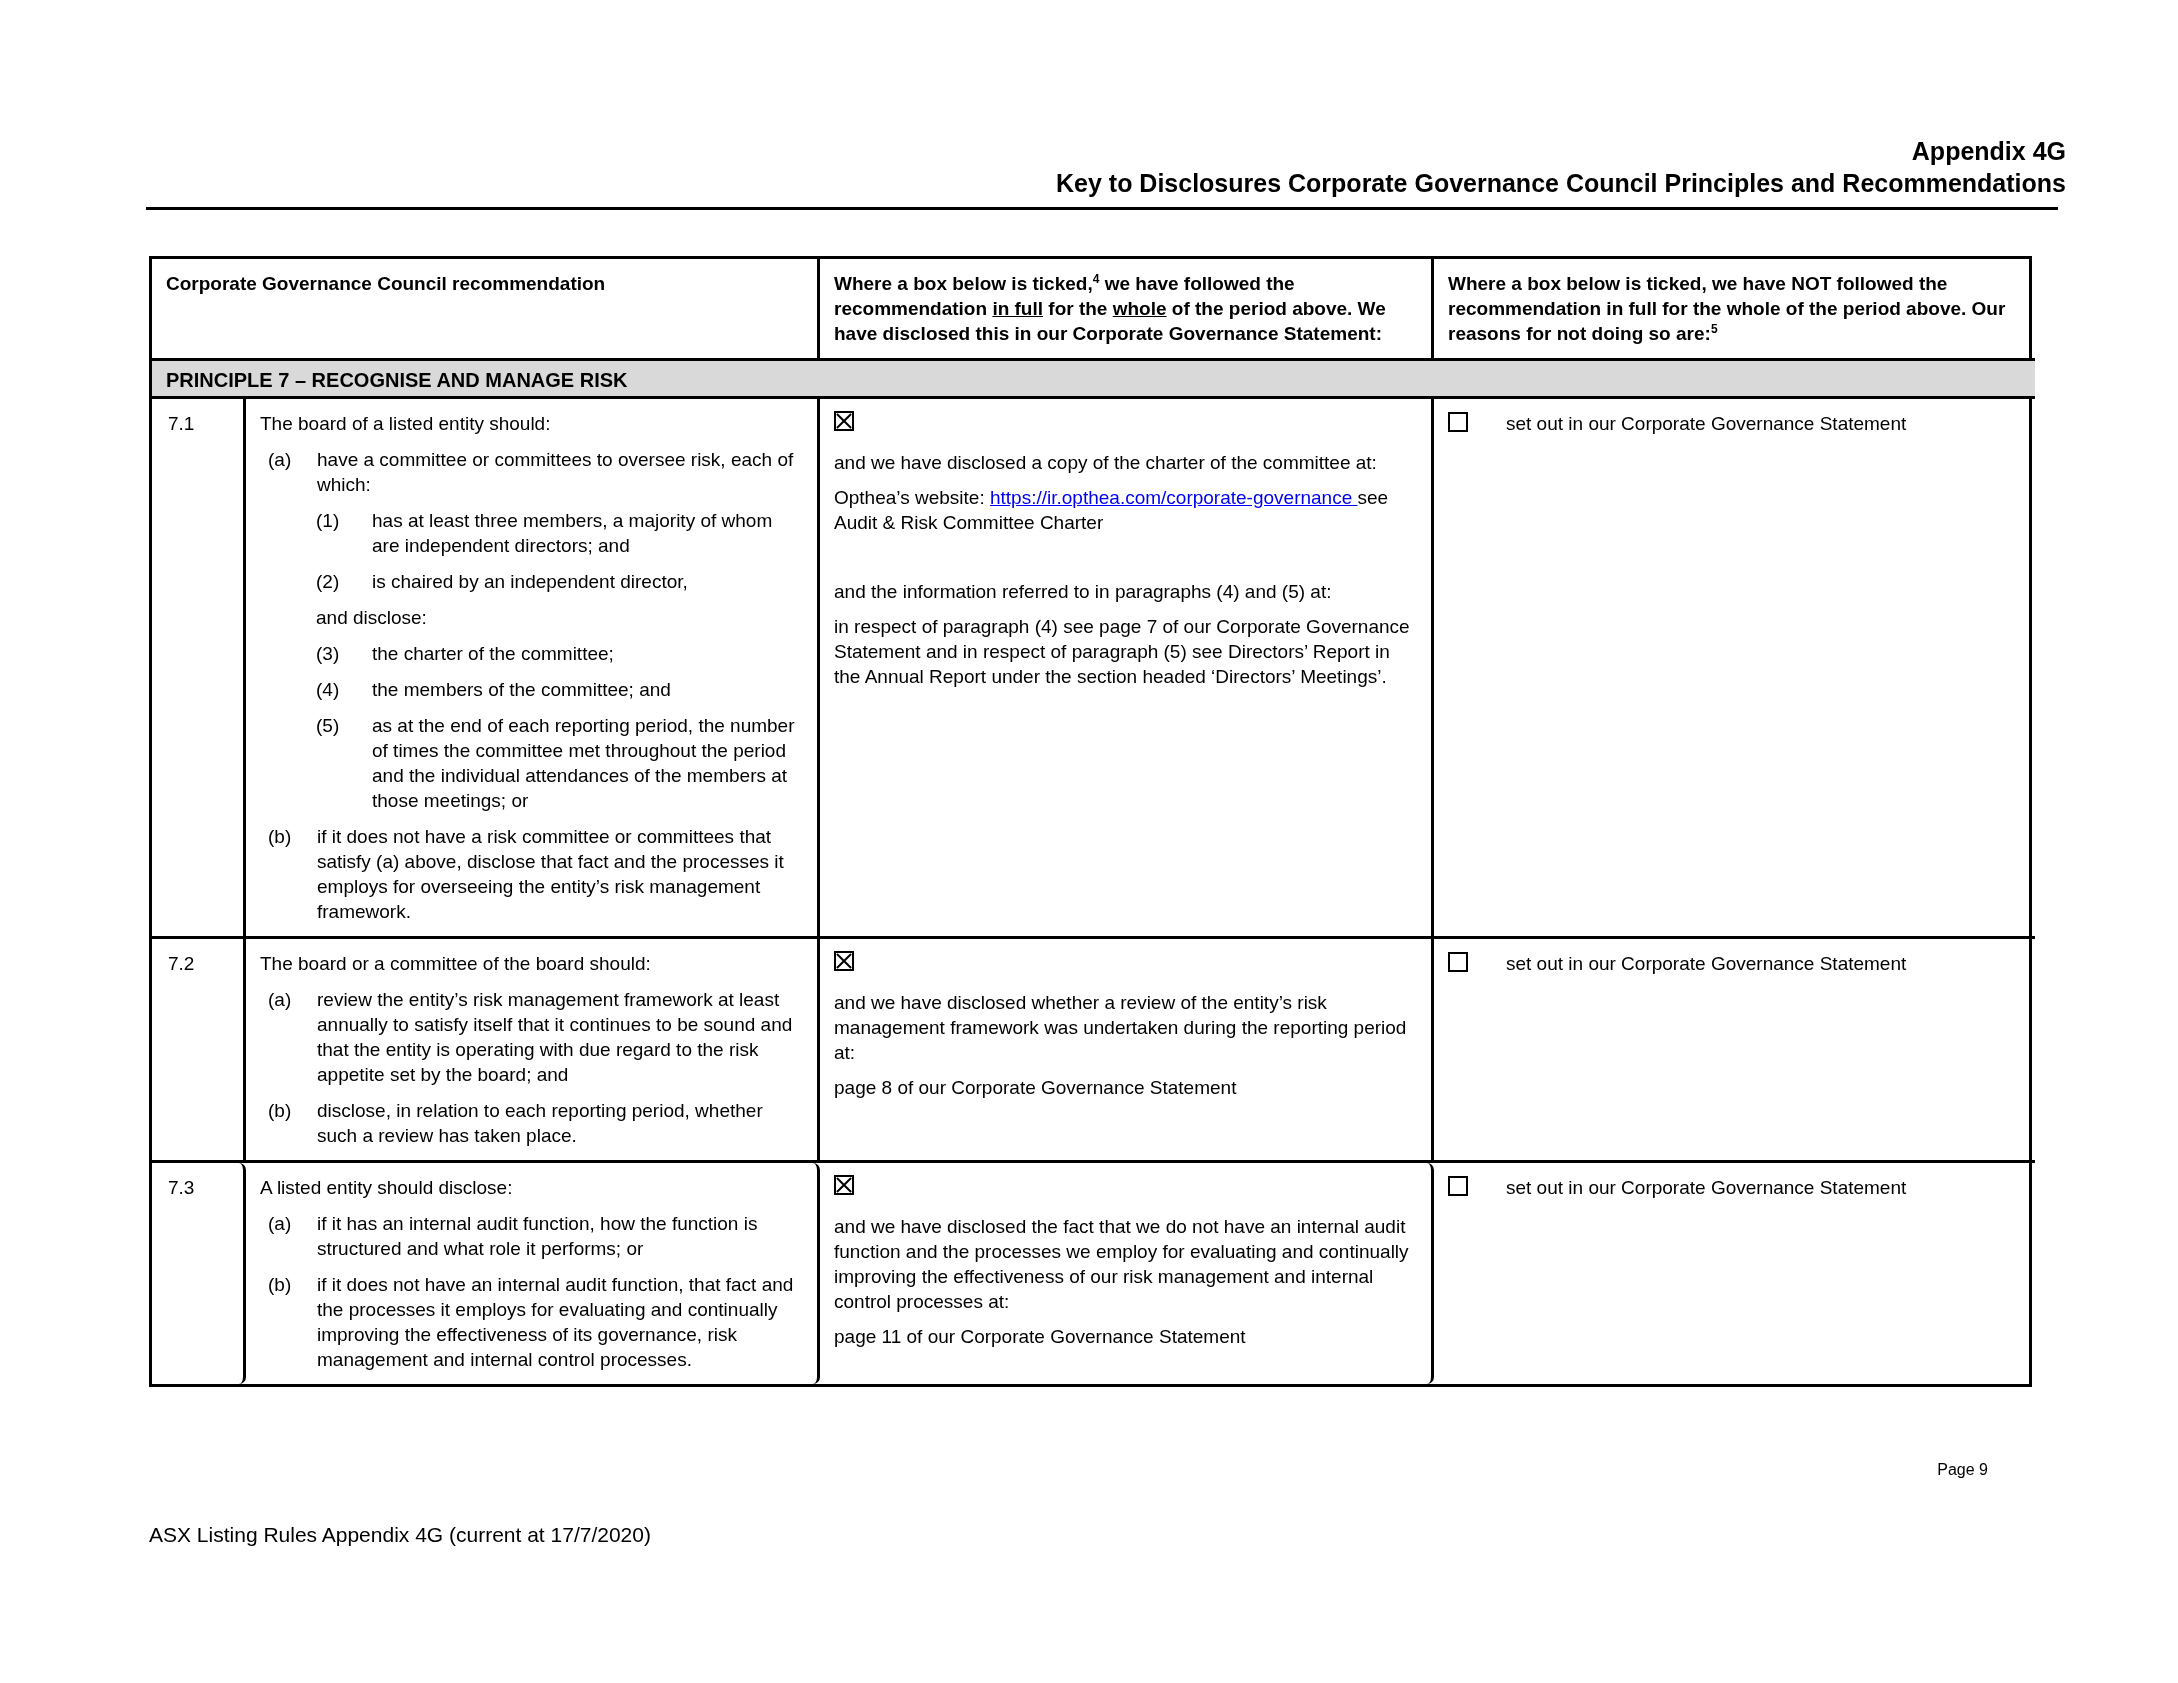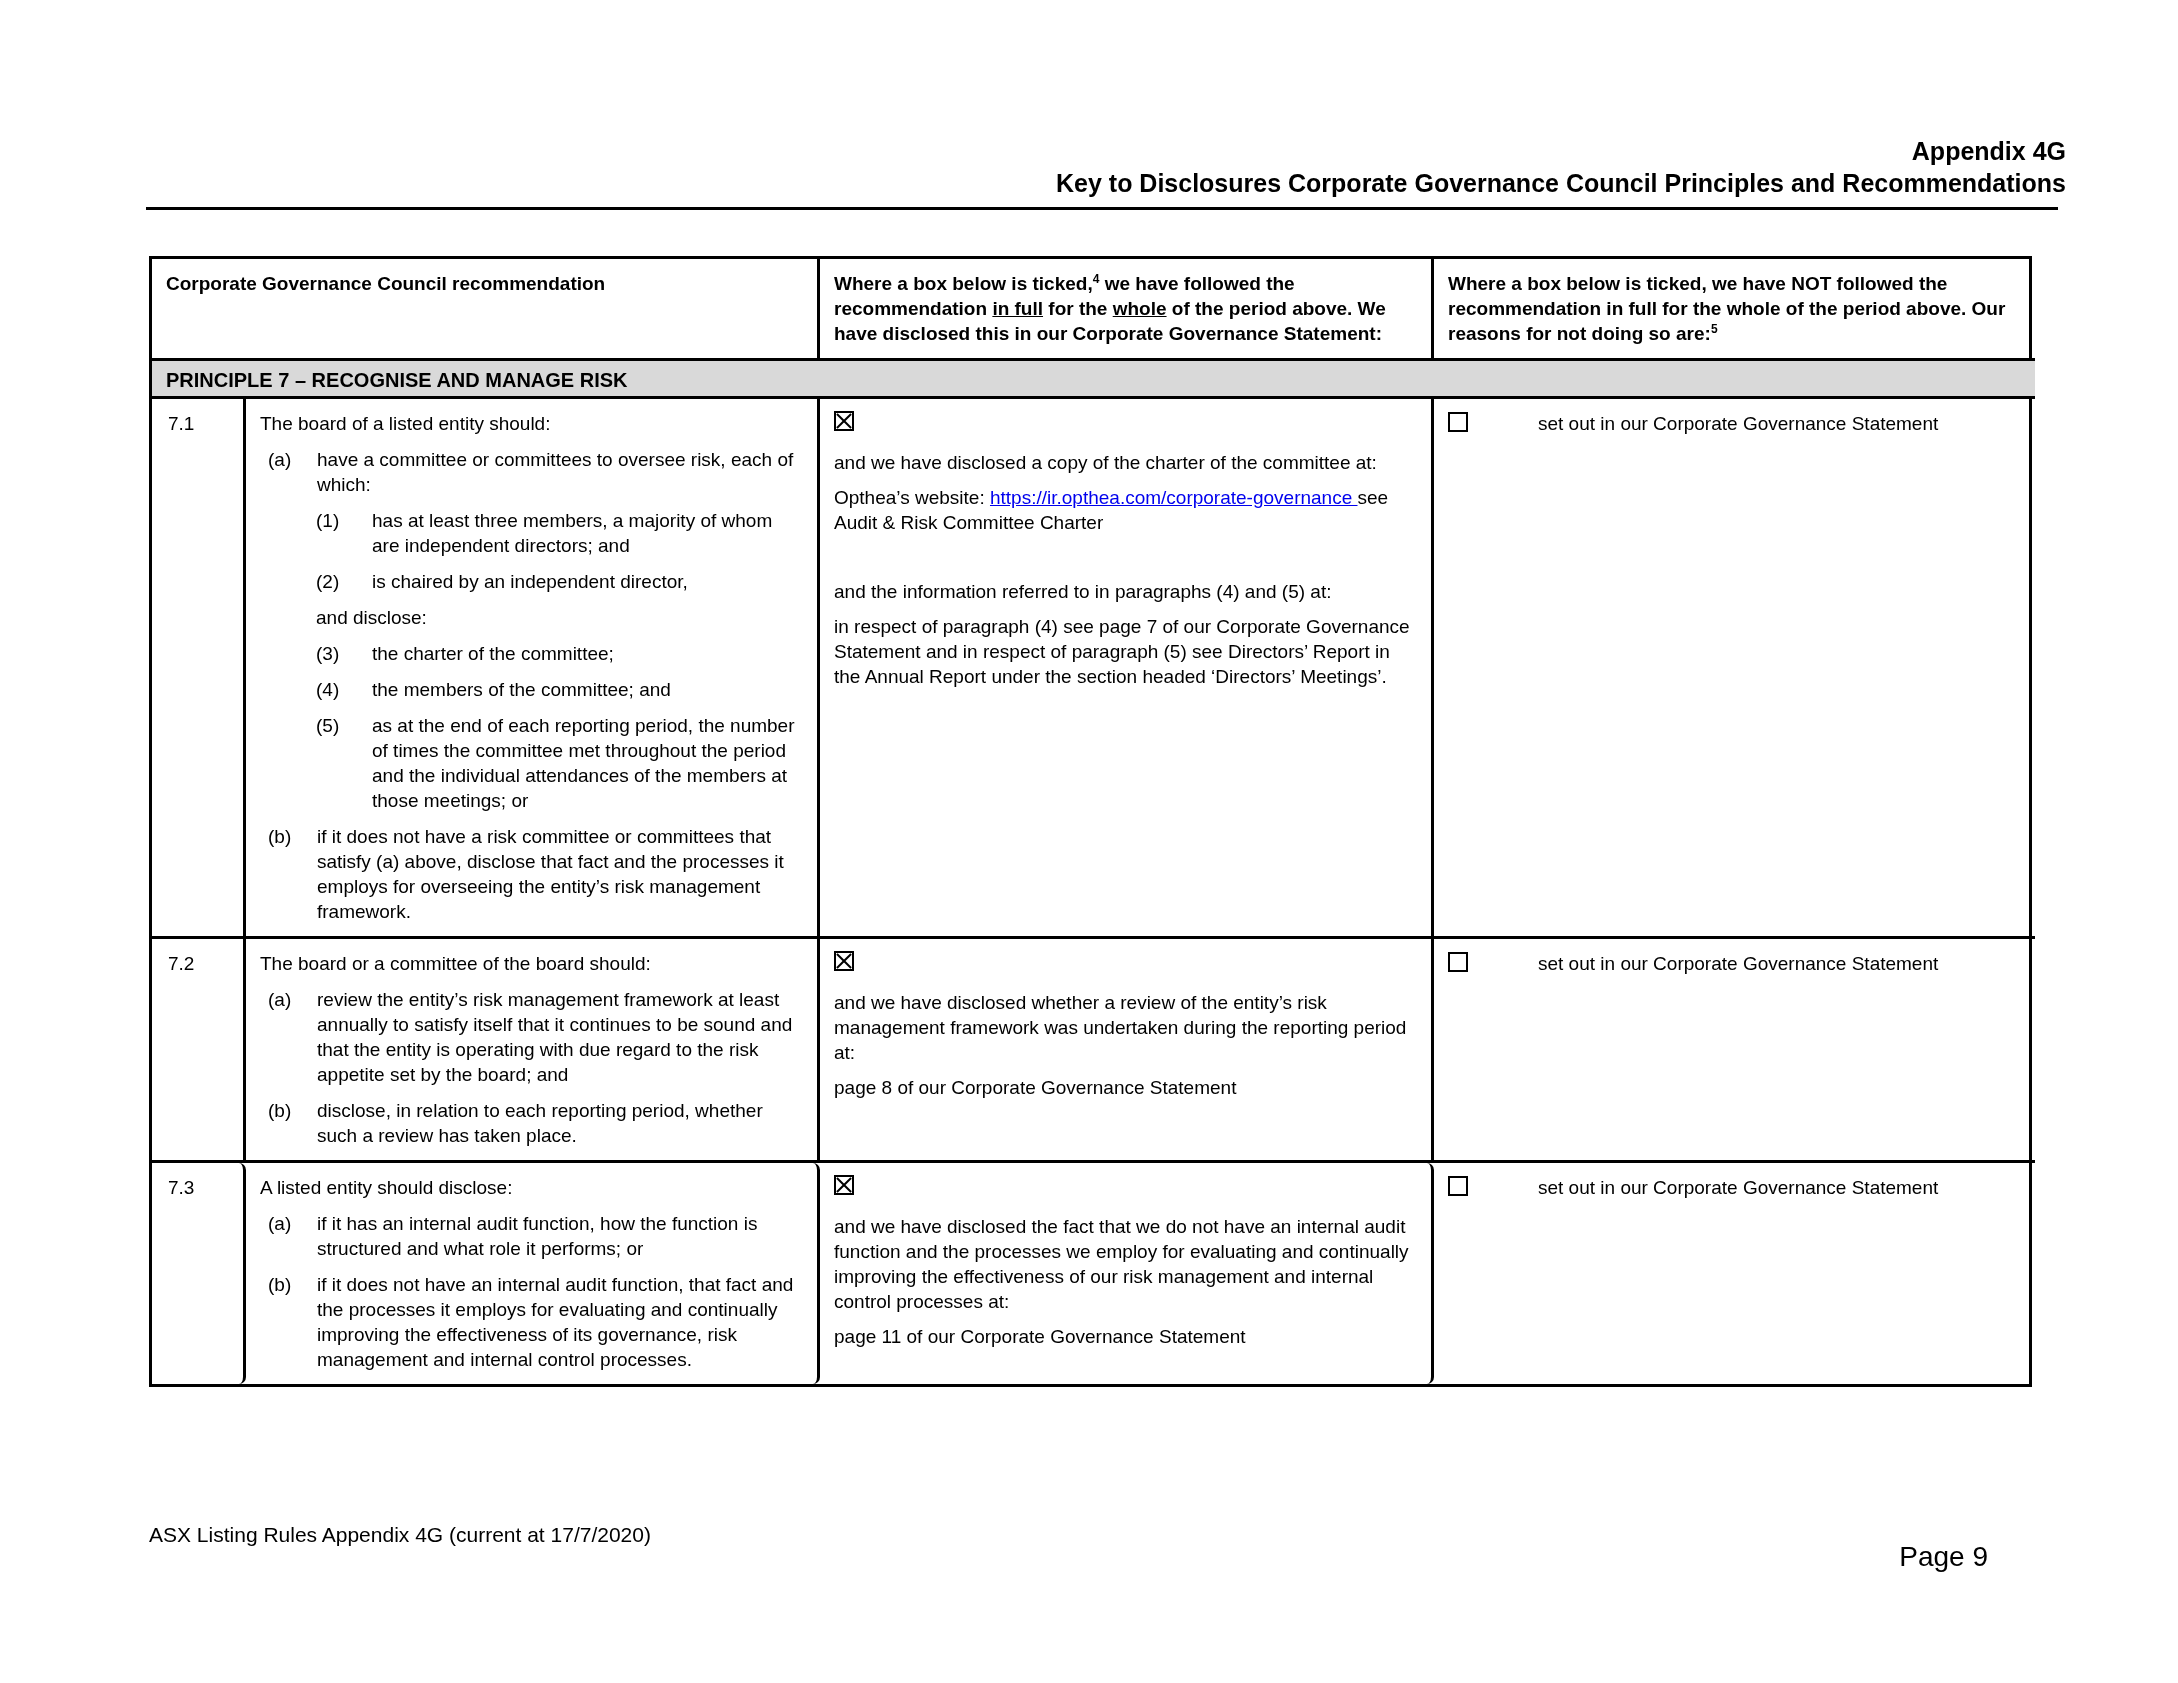--- a/index.html
+++ b/index.html
@@ -40,30 +40,30 @@
   .fcell > .p.gap{margin-top:44px;}
 
   
   .box{display:inline-block;width:20px;height:20px;border:2px solid #000;
        position:relative;box-sizing:border-box;background:#fff;vertical-align:top;}
   .box.checked::before,.box.checked::after{content:"";position:absolute;top:7px;left:-2px;
        width:20px;height:2px;background:#000;}
   .box.checked::before{transform:rotate(45deg);}
   .box.checked::after{transform:rotate(-45deg);}
 
-  .nf{display:flex;gap:70px;align-items:flex-start;}
+  .nf{display:flex;gap:38px;align-items:flex-start;}
   .nf .box{margin-top:1px;flex:0 0 auto;}
 
   .link{color:#0000ee;text-decoration:underline;cursor:pointer;}
   sup{font-size:12px;line-height:0;vertical-align:super;}
   .u{text-decoration:underline;}
 
   
   .footer-left{position:absolute;left:149px;top:1522px;font-size:21px;}
-  .footer-right{position:absolute;right:190px;top:1544px;font-size:28px;text-align:right;}
+  .footer-right{position:absolute;right:190px;top:1457px;font-size:16px;text-align:right;}
 </style>
 </head>
 <body>
 
 <div class="page">
 
   <div class="page-header">
     <div>Appendix 4G</div>
     <div>Key to Disclosures Corporate Governance Council Principles and Recommendations</div>
   </div>

